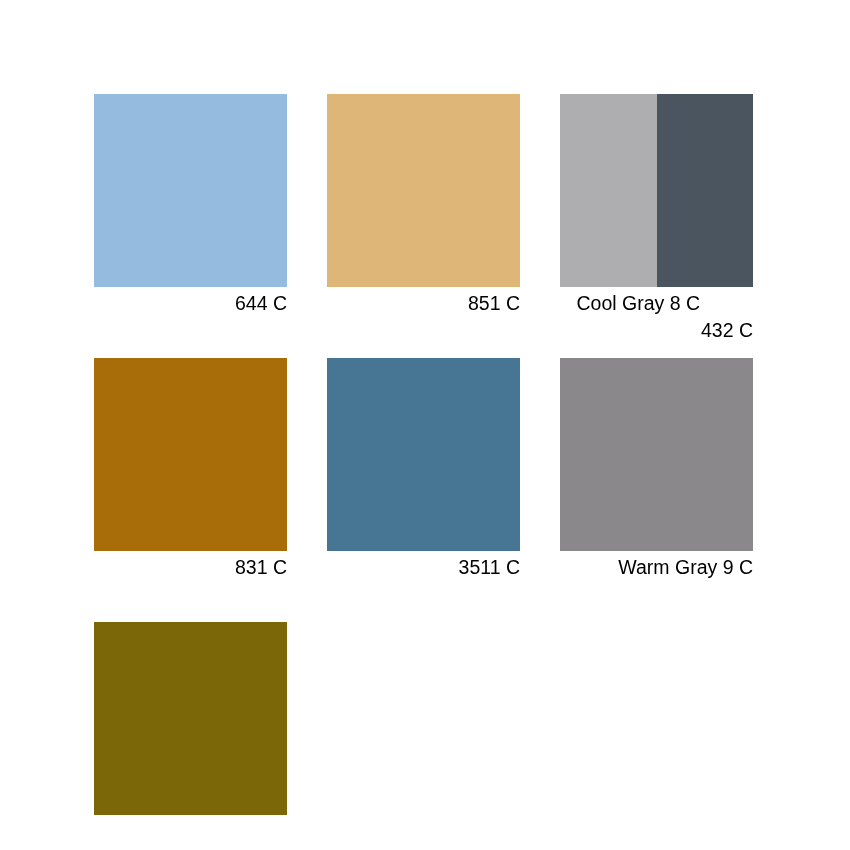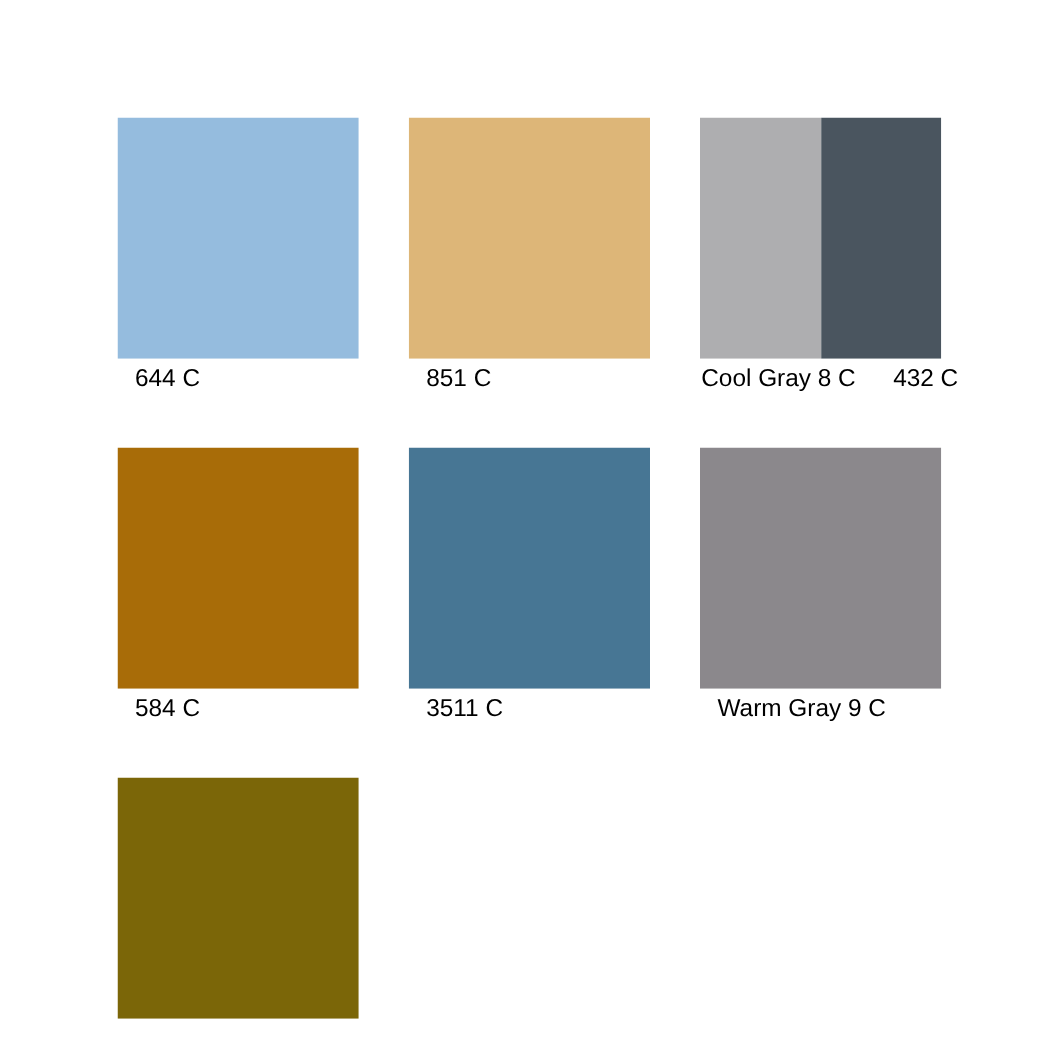--- a/index.html
+++ b/index.html
@@ -21,20 +21,21 @@
     top: 94px;
     width: 662px;
     display: grid;
     grid-template-columns: 193px 193px 193px;
     grid-template-rows: auto auto auto;
     column-gap: 40px;
     row-gap: 41px;
   }
   .swatch-cell {
     width: 193px;
+    text-align: right;
   }
   .swatch-chip {
     width: 193px;
     height: 193px;
     display: flex;
     flex-direction: row;
     overflow: hidden;
   }
   .swatch-part {
     height: 100%;
@@ -56,22 +57,21 @@
     color: #000000;
     line-height: 27px;
     white-space: nowrap;
   }
   .swatch-labels.single-label {
     padding-left: 14px;
   }
   .swatch-labels.split-label {
     padding-left: 1px;
     display: flex;
-    flex-direction: row;
-    gap: 30px;
+    flex-direction: column;
   }
   .label-text {
     color: #000000;
   }
   .split-label .label-left {
     width: 139px;
     display: inline-block;
   }
   .split-label .label-right {
     display: inline-block;
@@ -100,21 +100,21 @@
       </div>
       <div class="swatch-labels split-label">
         <span class="label-text label-left">Cool Gray 8 C</span>
         <span class="label-text label-right">432 C</span>
       </div>
     </div>
     <div class="swatch-cell">
       <div class="swatch-chip">
         <div class="swatch-part single" style="background: rgb(168, 108, 8);"></div>
       </div>
-      <div class="swatch-labels single-label"><span class="label-text ">584 C</span></div>
+      <div class="swatch-labels single-label"><span class="label-text ">831 C</span></div>
     </div>
     <div class="swatch-cell">
       <div class="swatch-chip">
         <div class="swatch-part single" style="background: rgb(71, 118, 148);"></div>
       </div>
       <div class="swatch-labels single-label"><span class="label-text ">3511 C</span></div>
     </div>
     <div class="swatch-cell">
       <div class="swatch-chip">
         <div class="swatch-part single" style="background: rgb(139, 136, 140);"></div>

